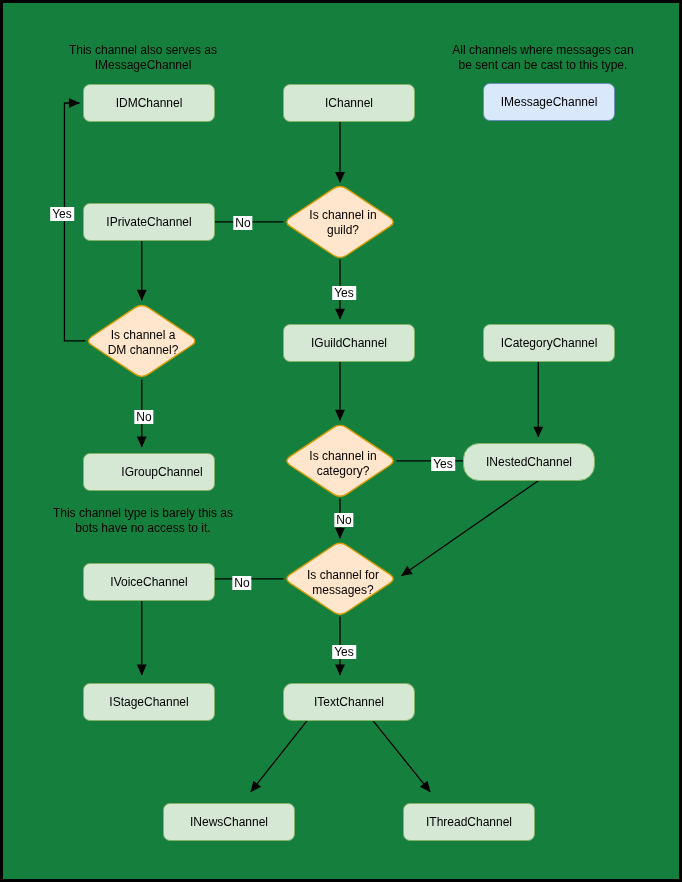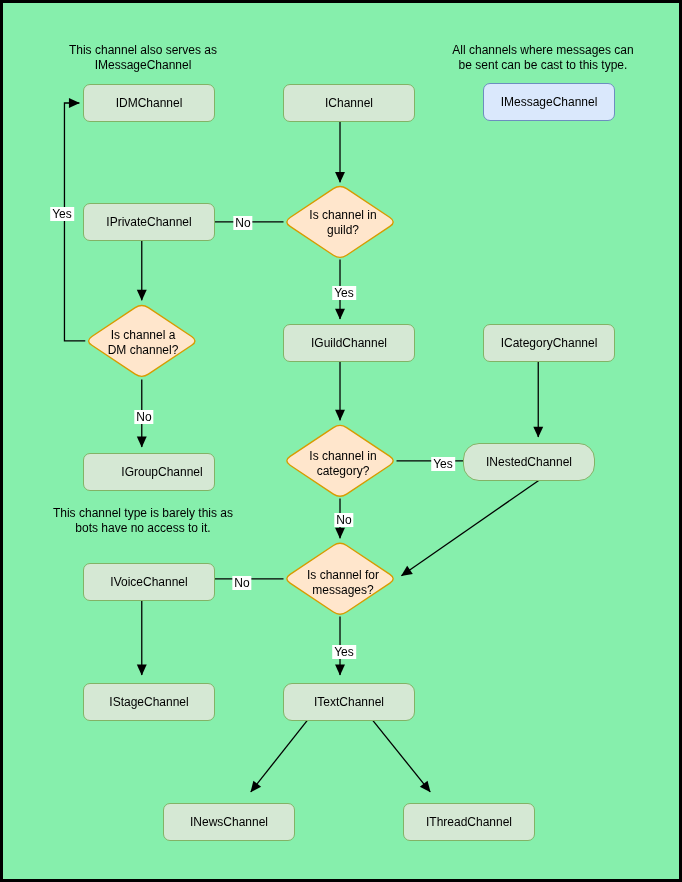--- a/index.html
+++ b/index.html
@@ -7,21 +7,21 @@
     padding: 0;
     background: #ffffff;
     font-family: "Liberation Sans", sans-serif;
   }
   .page {
     position: relative;
     width: 682px;
     height: 882px;
     box-sizing: border-box;
     border: 3px solid #000000;
-    background: #86efac;
+    background: #15803d;
     overflow: hidden;
   }
   .arrows-layer {
     position: absolute;
     left: 0;
     top: 0;
     width: 100%;
     height: 100%;
   }
   .arrows-layer line, .arrows-layer polyline {

